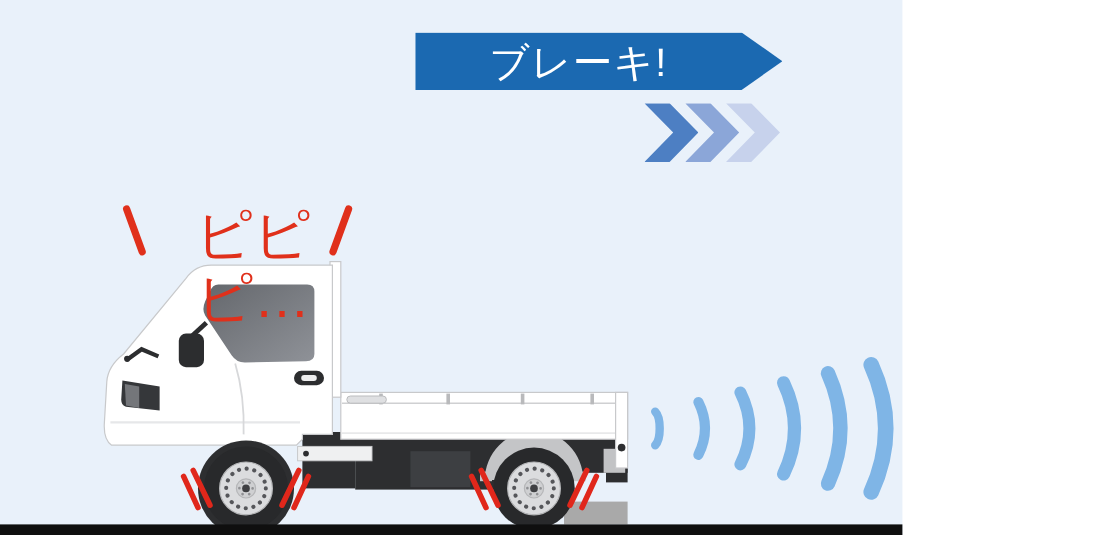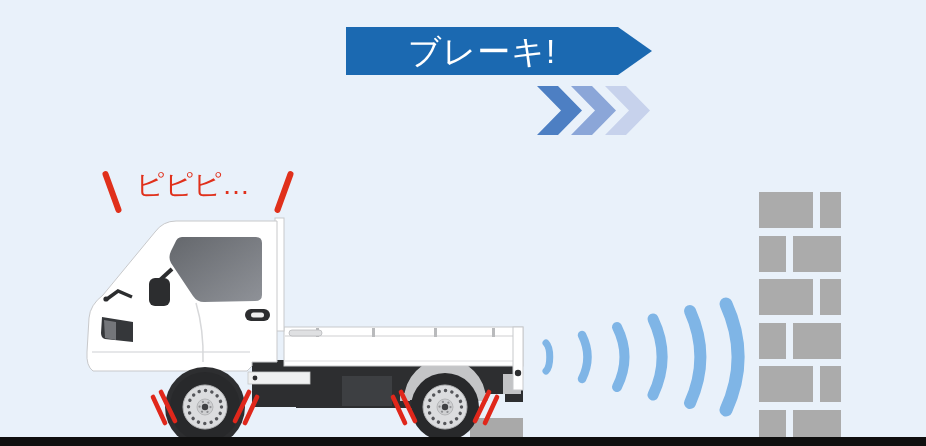--- a/index.html
+++ b/index.html
@@ -1,34 +1,34 @@
 <!DOCTYPE html>
 <html style="--bg: #e9f1fa; --ground: #0f0f0f; --banner: #1b69b1; --banner-engine: #1b69b1; --banner-text: #ffffff; --chev0: #4d7fc3; --chev1: #8ba6d8; --chev2: #c7d2ec; --alert: #e0301b; --wave: #7fb5e6; --wall: #ababab; --curb: #a9a9a9; --skid: #e0271b;"><head>
 <meta charset="utf-8">
 <style>
   html,body{margin:0;padding:0;}
   body{font-family:"Liberation Sans",sans-serif;background:#fff;}
-  #stage{position:relative;width:926px;height:446px;overflow:hidden;background:var(--bg,#e9f1fa);}
+  #stage{position:relative;width:752px;height:446px;overflow:hidden;background:var(--bg,#e9f1fa);}
 
   
   .banner{position:absolute;display:flex;align-items:center;justify-content:center;
           color:var(--banner-text,#fff);font-size:33px;letter-spacing:1px;line-height:1;}
   #banner-brake{left:346px;top:27px;width:306px;height:48px;background:var(--banner,#1b69b1);
           clip-path:polygon(0 0,272px 0,100% 50%,272px 100%,0 100%);padding-right:34px;box-sizing:border-box;}
   #banner-engine{left:113px;top:86px;width:444px;height:49px;background:var(--banner-engine,#1b69b1);
           clip-path:polygon(0 0,419px 0,100% 50%,419px 100%,0 100%);padding-right:25px;box-sizing:border-box;}
   .chev{position:absolute;top:86px;width:45px;height:49px;
         clip-path:polygon(0 0,21px 0,100% 50%,21px 100%,0 100%,24px 50%);}
   #chev-1{left:537px;background:var(--chev0,#4d7fc3);}
   #chev-2{left:571px;background:var(--chev1,#8ba6d8);}
   #chev-3{left:605px;background:var(--chev2,#c7d2ec);}
 
   
-  #beep-text{position:absolute;left:136px;top:170px;width:150px;text-align:left;
-             font-size:28px;line-height:1.1;color:var(--alert,#e0301b);}
+  #beep-text{position:absolute;left:136px;top:170px;width:150px;text-align:center;
+             font-size:47px;line-height:1.1;color:var(--alert,#e0301b);}
   .slash{position:absolute;width:6px;height:44px;border-radius:3px;background:var(--alert,#e0301b);top:170px;}
   #slash-left{left:109px;transform:rotate(-20deg);}
   #slash-right{left:281px;transform:rotate(20deg);}
 
   
   #scene{position:absolute;left:0;top:0;}
   .brick{fill:var(--wall,#ababab);}
   .wave{fill:none;stroke:var(--wave,#7fb5e6);stroke-linecap:round;}
   .skid{stroke:var(--skid,#e0271b);stroke-width:4.6;stroke-linecap:round;}
   .dark{fill:#2d2e30;}

